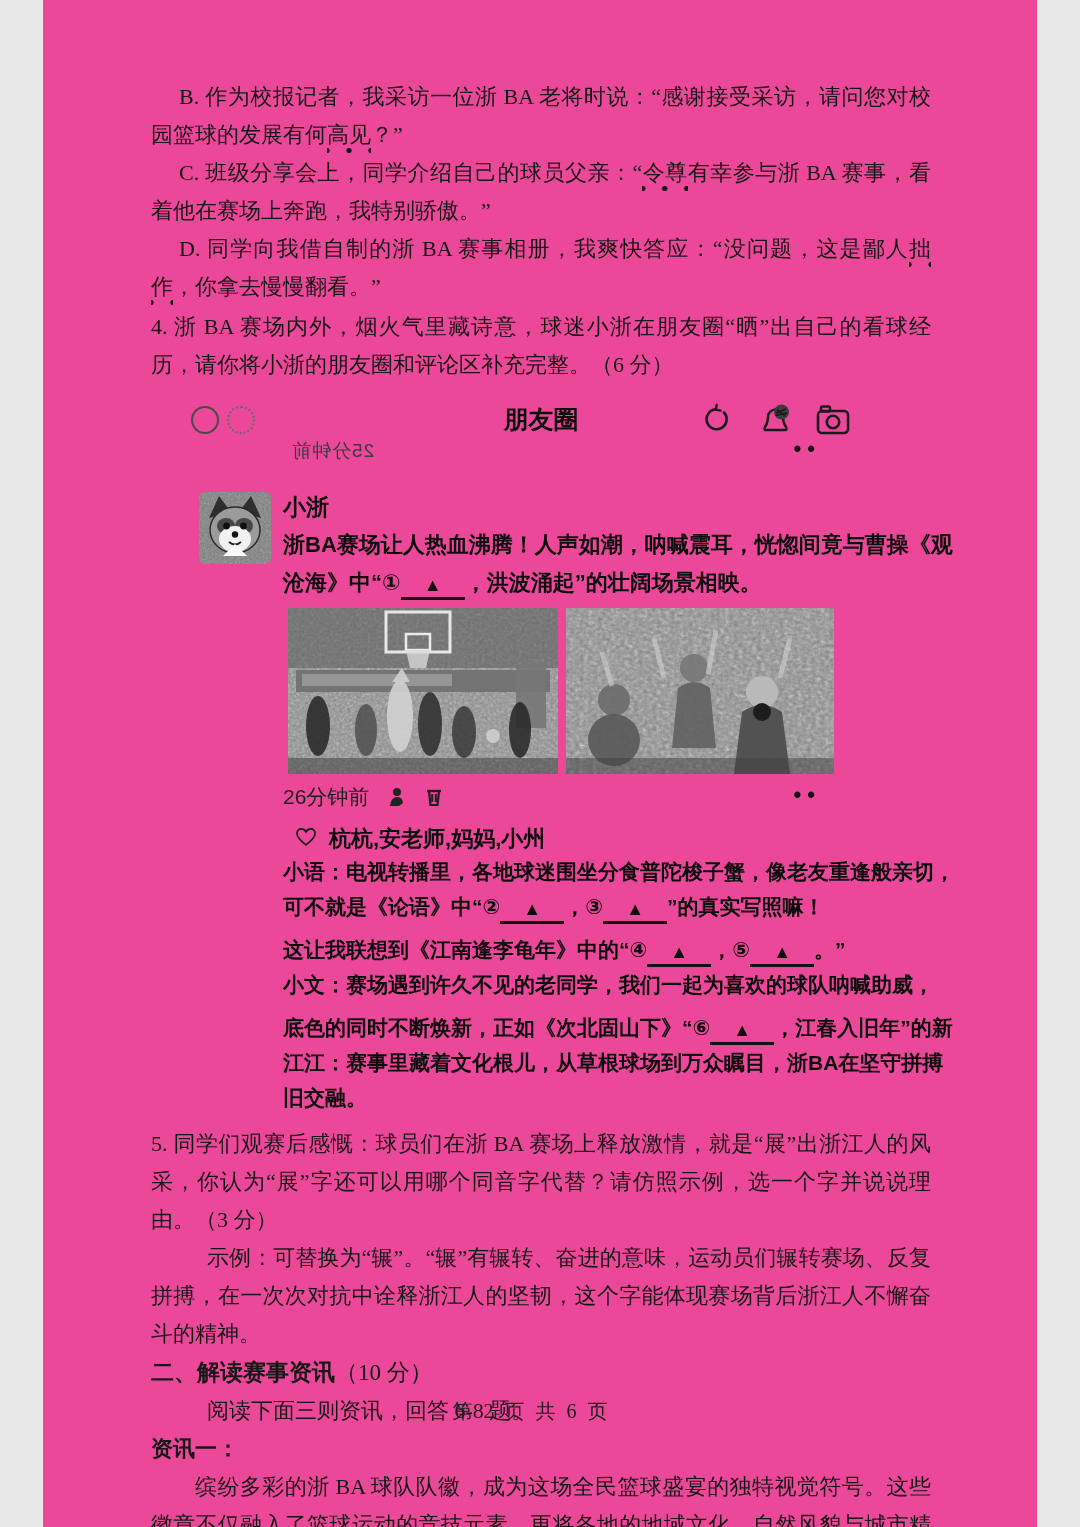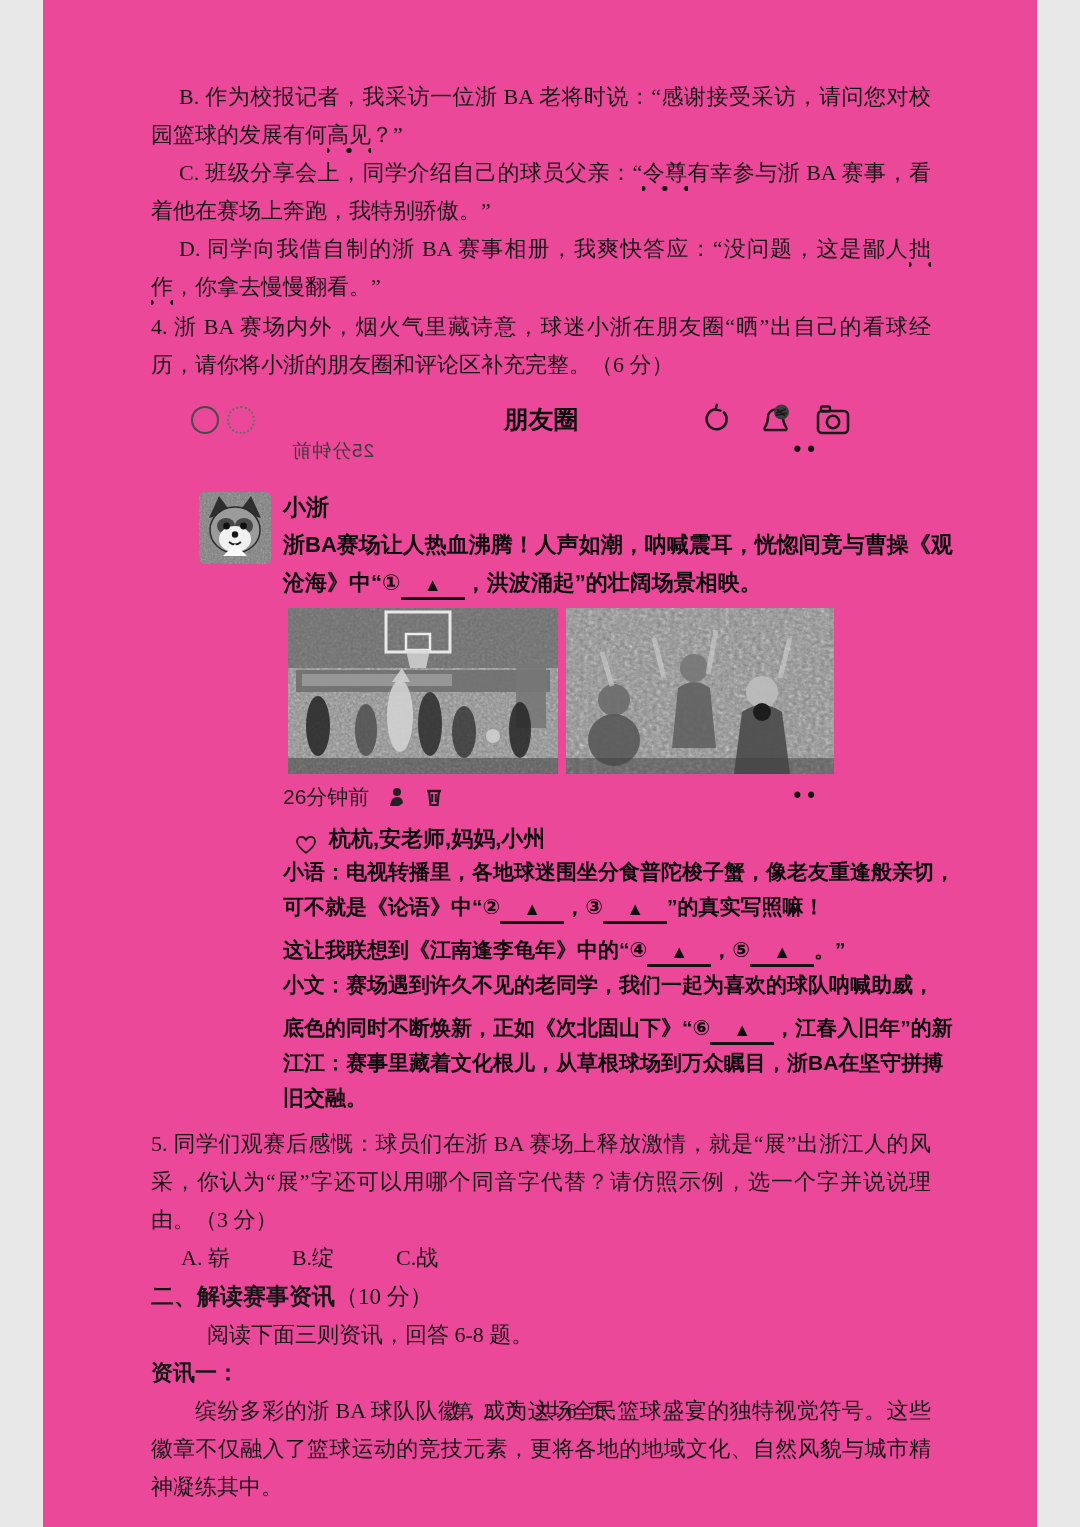--- a/index.html
+++ b/index.html
@@ -45,21 +45,21 @@
     font-size:18px; vertical-align:-1px;
   }
   .photos{ display:flex; gap:8px; padding-left:137px; margin-top:6px; }
   .photo{ height:166px; overflow:hidden; background:#9a9a9a; }
   .photo.p1{ width:270px; }
   .photo.p2{ width:268px; }
   .meta-row{ position:relative; height:30px; margin-top:8px; padding-left:132px; display:flex; align-items:center; gap:16px; }
   .meta-time{ font-size:21px; color:#1c1c1c; }
   .mini-icon{ width:22px; height:22px; display:inline-flex; }
   .meta-dots{ position:absolute; right:110px; top:0; font-size:22px; font-weight:700; letter-spacing:6px; color:#111; }
-  .likes{ display:flex; align-items:flex-end; gap:12px; padding-left:144px; margin-top:12px; }
+  .likes{ display:flex; align-items:flex-start; gap:12px; padding-left:144px; margin-top:12px; }
   .likes-names{ font-size:22px; font-weight:600; }
   .comments{ padding-left:132px; }
   .comment{ margin-bottom:8px; }
   
   .q5{ margin-top:10px; }
   .example{ text-indent:56px; }
   .q5opts{ margin-top:0; padding-left:30px; display:flex; gap:62px; font-size:22px; line-height:38px; }
   .sec-head{ font-size:23px; line-height:38px; }
   .sec-head .hd{ font-family:"Liberation Sans","DejaVu Sans",sans-serif; font-weight:700; }
   .intro{ text-indent:56px; }
@@ -239,25 +239,21 @@
         </div>
         <div class="comment">
           <div class="c-line"><span>底色的同时不断焕新，正如《次北固山下》“⑥</span><span class="blank">▲</span><span>，江春入旧年”的新</span></div>
           <div class="c-line">江江：赛事里藏着文化根儿，从草根球场到万众瞩目，浙BA在坚守拼搏</div>
           <div class="c-line">旧交融。</div>
         </div>
       </div>
     </div>
 
     <p class="exam-par q5">5. 同学们观赛后感慨：球员们在浙 BA 赛场上释放激情，就是“展”出浙江人的风采，你认为“展”字还可以用哪个同音字代替？请仿照示例，选一个字并说说理由。（3 分）</p>
-    <div class="q5opts">
-      <span>A. 崭</span>
-      <span>B.绽</span>
-      <span>C.战</span>
-    </div>
+    <p class="exam-par example">示例：可替换为“辗”。“辗”有辗转、奋进的意味，运动员们辗转赛场、反复拼搏，在一次次对抗中诠释浙江人的坚韧，这个字能体现赛场背后浙江人不懈奋斗的精神。</p>
 
     <p class="sec-head"><span class="hd">二、解读赛事资讯</span><span>（10 分）</span></p>
     <p class="exam-par intro">阅读下面三则资讯，回答 6-8 题。</p>
     <p class="info-label">资讯一：</p>
     <p class="exam-par info-par">缤纷多彩的浙 BA 球队队徽，成为这场全民篮球盛宴的独特视觉符号。这些徽章不仅融入了篮球运动的竞技元素，更将各地的地域文化、自然风貌与城市精神凝练其中。</p>
 
   </div>
 
   <div class="footer">第 2 页 共 6 页</div>
 </div>

